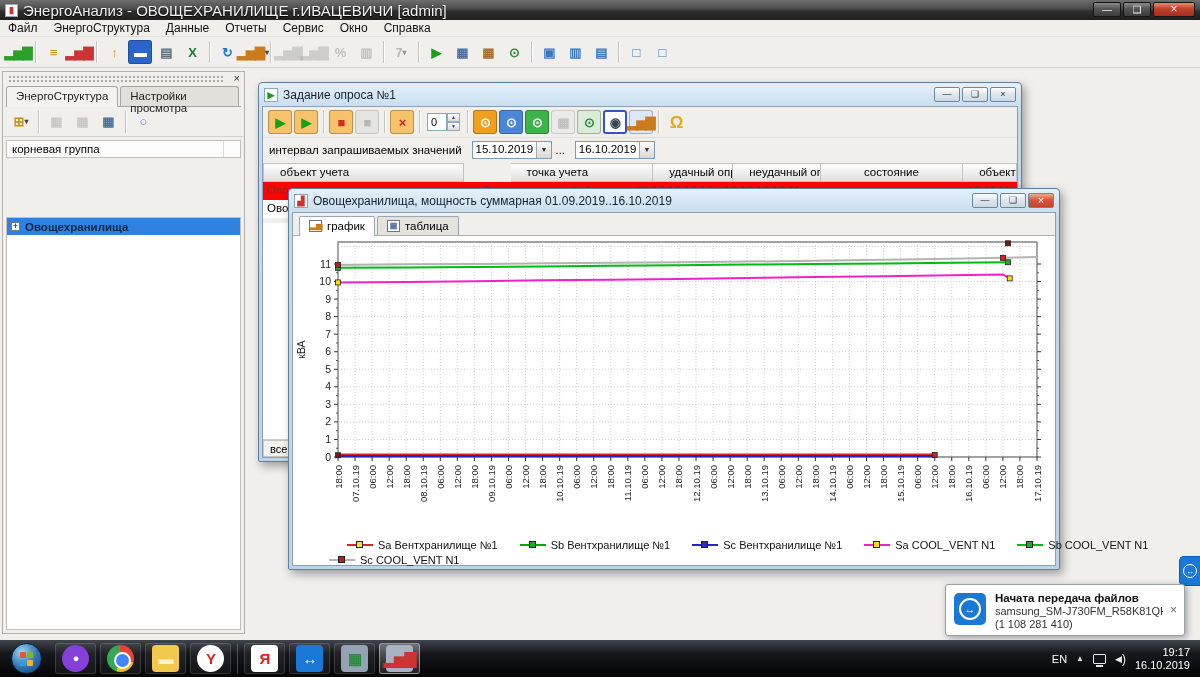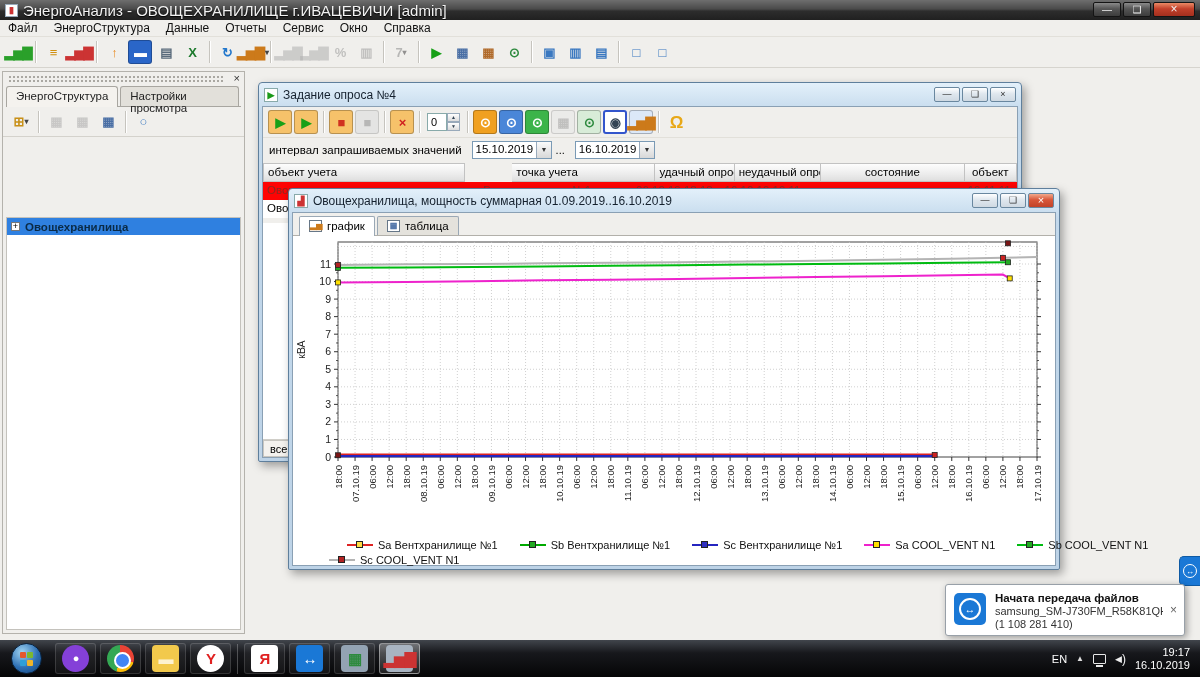--- a/index.html
+++ b/index.html
@@ -75,21 +75,21 @@
   .p-toolbar { display:flex; align-items:center; height:30px; padding-left:4px; background:#f0efec;}
   .p-interval { display:flex; align-items:center; height:24px; padding-left:6px;
     border-top:1px solid #e2e0da; background:#f0efec; font-size:11.5px;}
   .dsel { display:flex; width:80px; height:18px; border:1px solid #7a9ab5; background:#fff; margin-left:10px;}
   .dsel .val { flex:1; font-size:11.5px; padding:1px 3px;}
   .dsel .btn { width:15px; background:linear-gradient(#fafafa,#d8d8d8); border-left:1px solid #9ab;
     font-size:7px; text-align:center; line-height:16px; color:#333;}
   .dots-sep { font-size:11px; margin-left:4px; }
   .ptable-head { display:flex; height:19px; margin-top:2px;}
   .ph-cell { background:linear-gradient(#fdfdfd,#ececec 60%,#dedede); border:1px solid #c2c2c2;
-    border-left:none; font-size:11.5px; padding:2px 4px; white-space:nowrap; overflow:hidden;}
+    border-left:none; font-size:11.5px; padding:2px 16px; white-space:nowrap; overflow:hidden;}
   .ph-cell:first-child { border-left:1px solid #c2c2c2;}
   .prow { display:flex; height:18px; background:#fff;}
   .prow.alarm { background:#fe0404;}
   .prow.alarm .pr-cell { color:#8a2a22; }
   .pr-cell { font-size:11.5px; padding:2px 4px; white-space:nowrap; overflow:hidden;}
   .p-rest { position:absolute; left:0; right:0; bottom:18px; top:116px; background:#fff; }
   .p-status { position:absolute; left:0; right:0; bottom:0; height:18px; background:#f0efec;
     border-top:1px solid #d0cec8; display:flex;}
   .p-status .cell { font-size:11px; padding:2px 6px; border:1px solid #c8c6c0; background:#f4f2ee; width:120px;}
   .spin { display:flex; align-items:center; margin:0 3px;}
@@ -286,32 +286,33 @@
         <span class="g" style="color: rgb(168, 168, 168);">▦</span>
       </div>
       <div class="ticon">
         <span class="g" style="color: rgb(74, 111, 165);">▦</span>
       </div>
       <div class="tsep"></div>
       <div class="ticon">
         <span class="g" style="color: rgb(58, 120, 192);">○</span>
       </div>
     </div>
+  <div class="sb-header">корневая группа</div>
   <div class="sb-tree">
     <div class="tree-row selected">
       <span class="expander">+</span>
       <span>Овощехранилища</span>
     </div>
   </div>
 </div>
 
 <div class="win7" id="poll-win">
   <div class="w-title">
     <span class="w-icon" style="color:#1a9a1a;">▶</span>
-    <span>Задание опроса  №4</span>
+    <span>Задание опроса  №1</span>
     <div class="w-controls">
       <div class="wc">—</div>
       <div class="wc">❑</div>
       <div class="wc">×</div>
     </div>
   </div>
   <div class="w-content">
     <div class="p-toolbar" id="poll-toolbar">
         <div class="ticon" style="background: rgb(246, 194, 106); border: 1px solid rgba(0, 0, 0, 0.25);">
           <span class="g" style="color: rgb(23, 160, 23);">▶</span>

